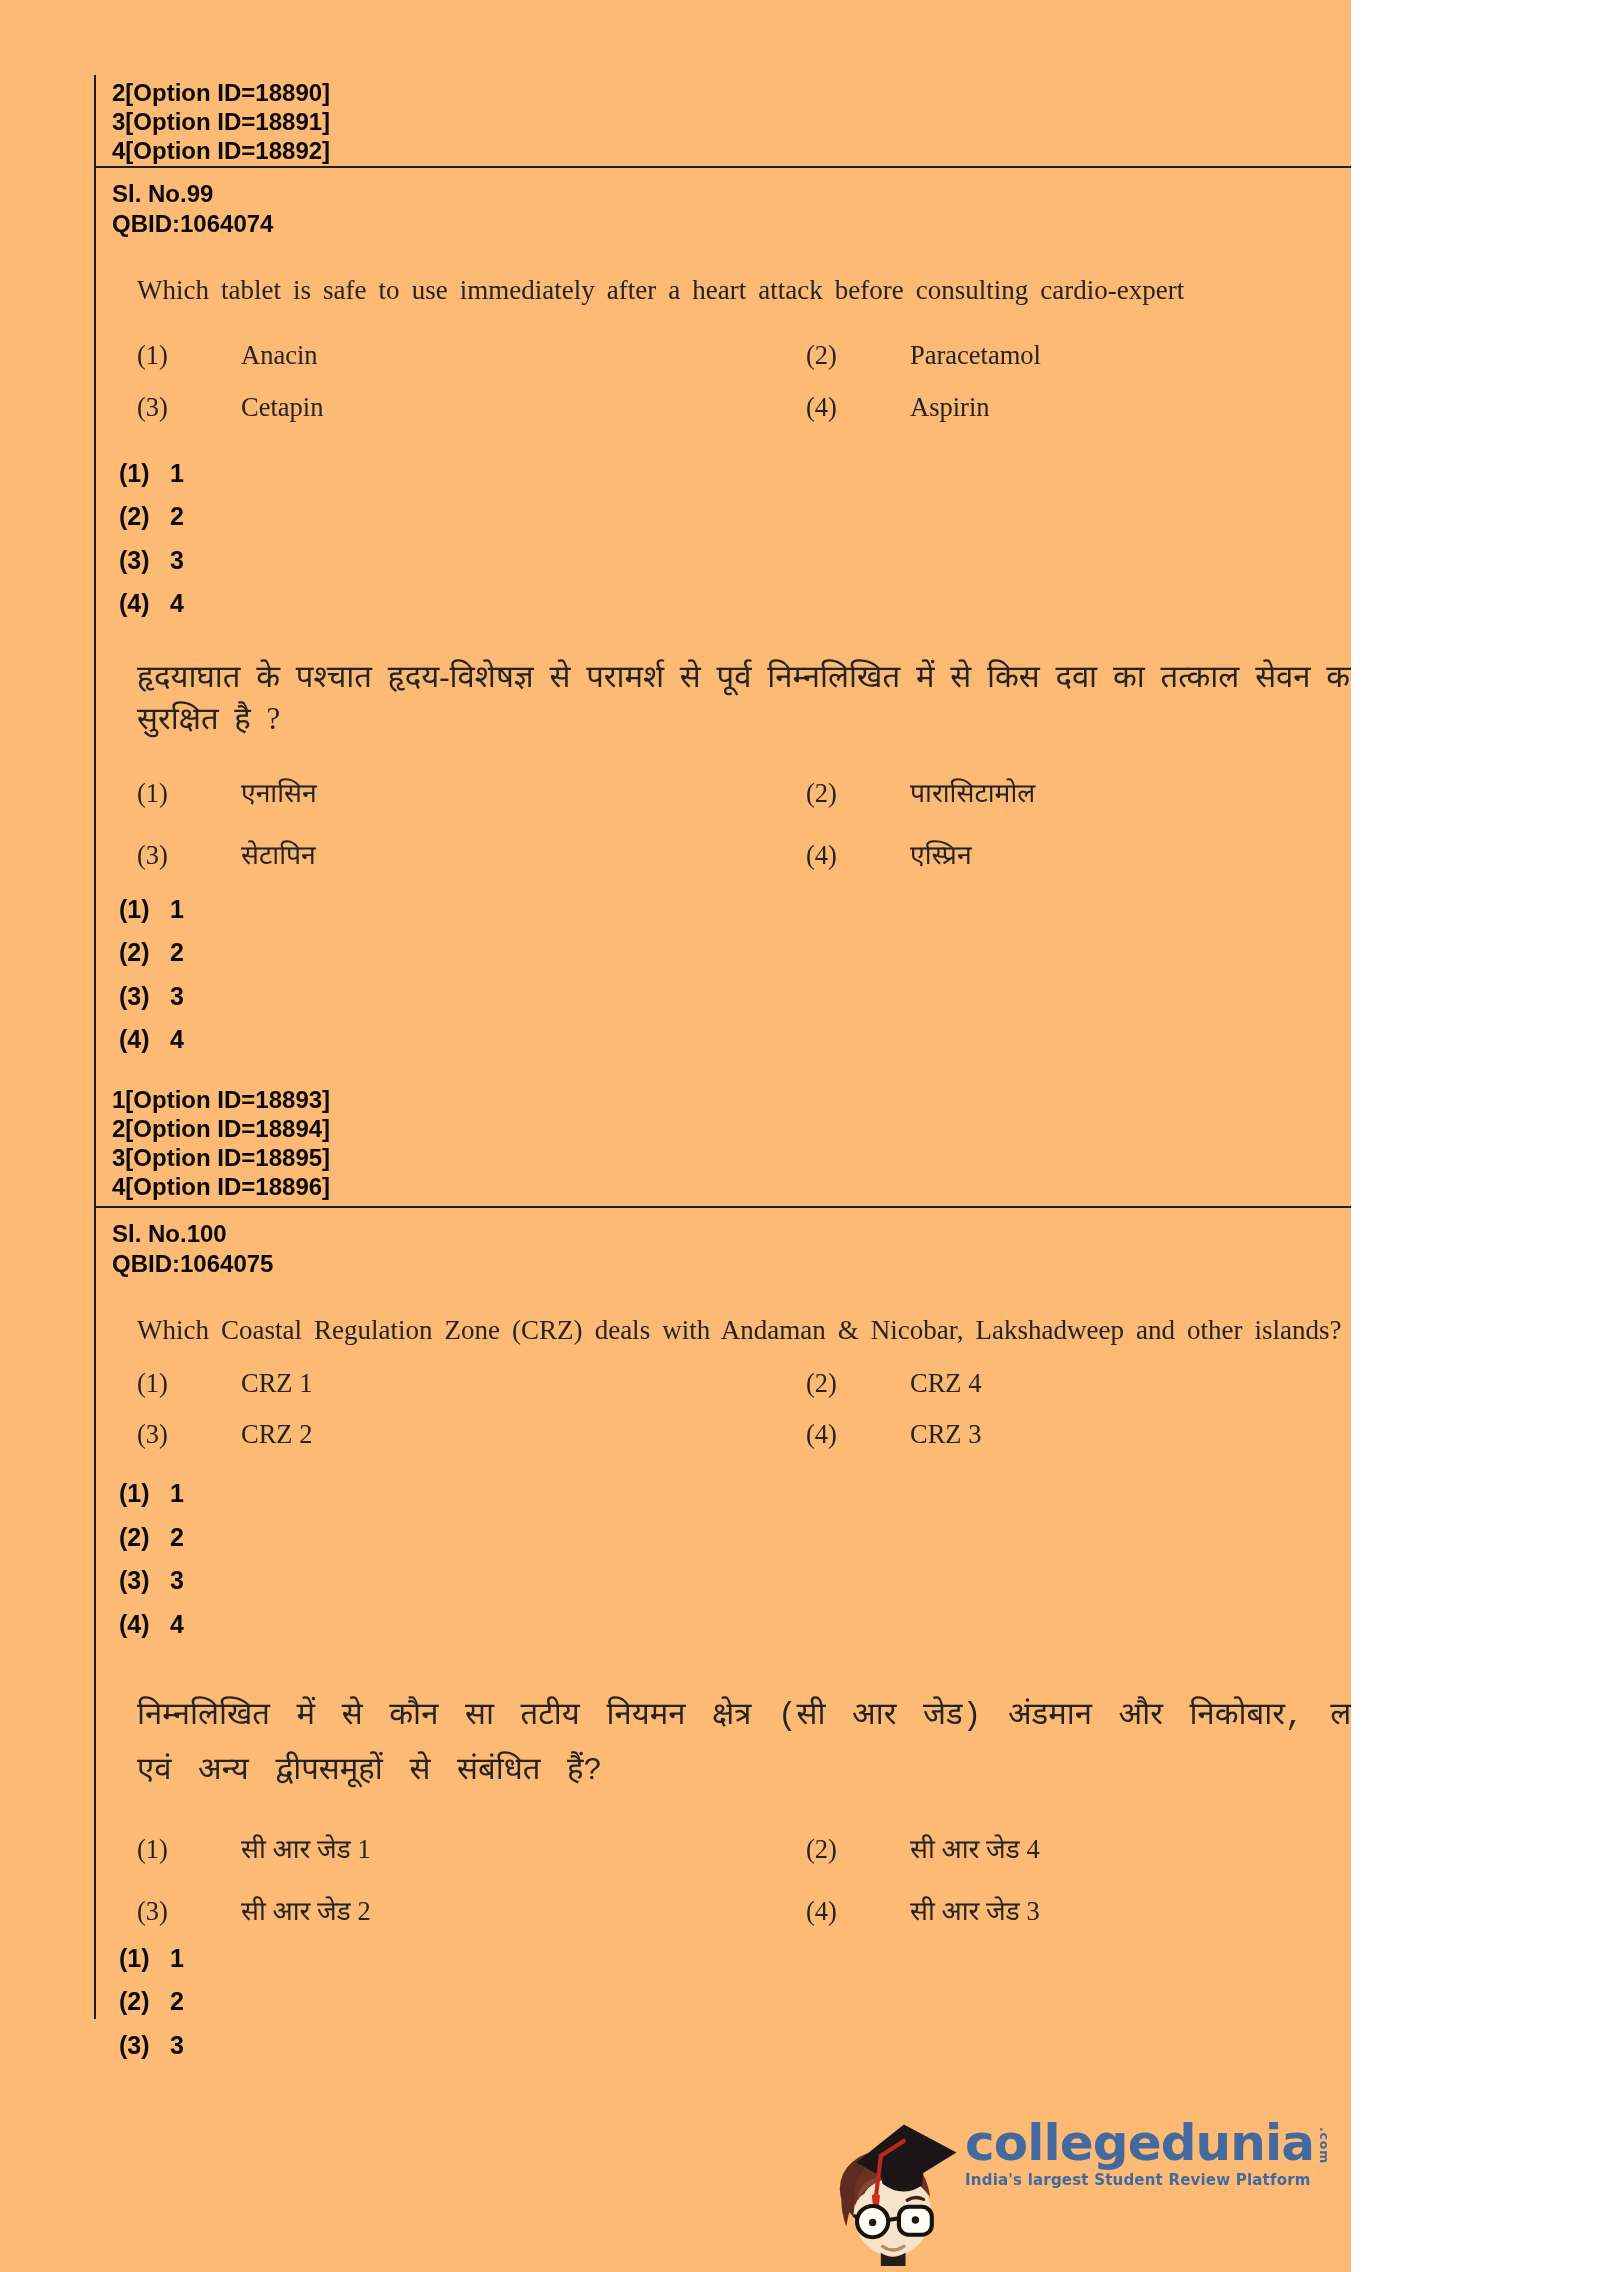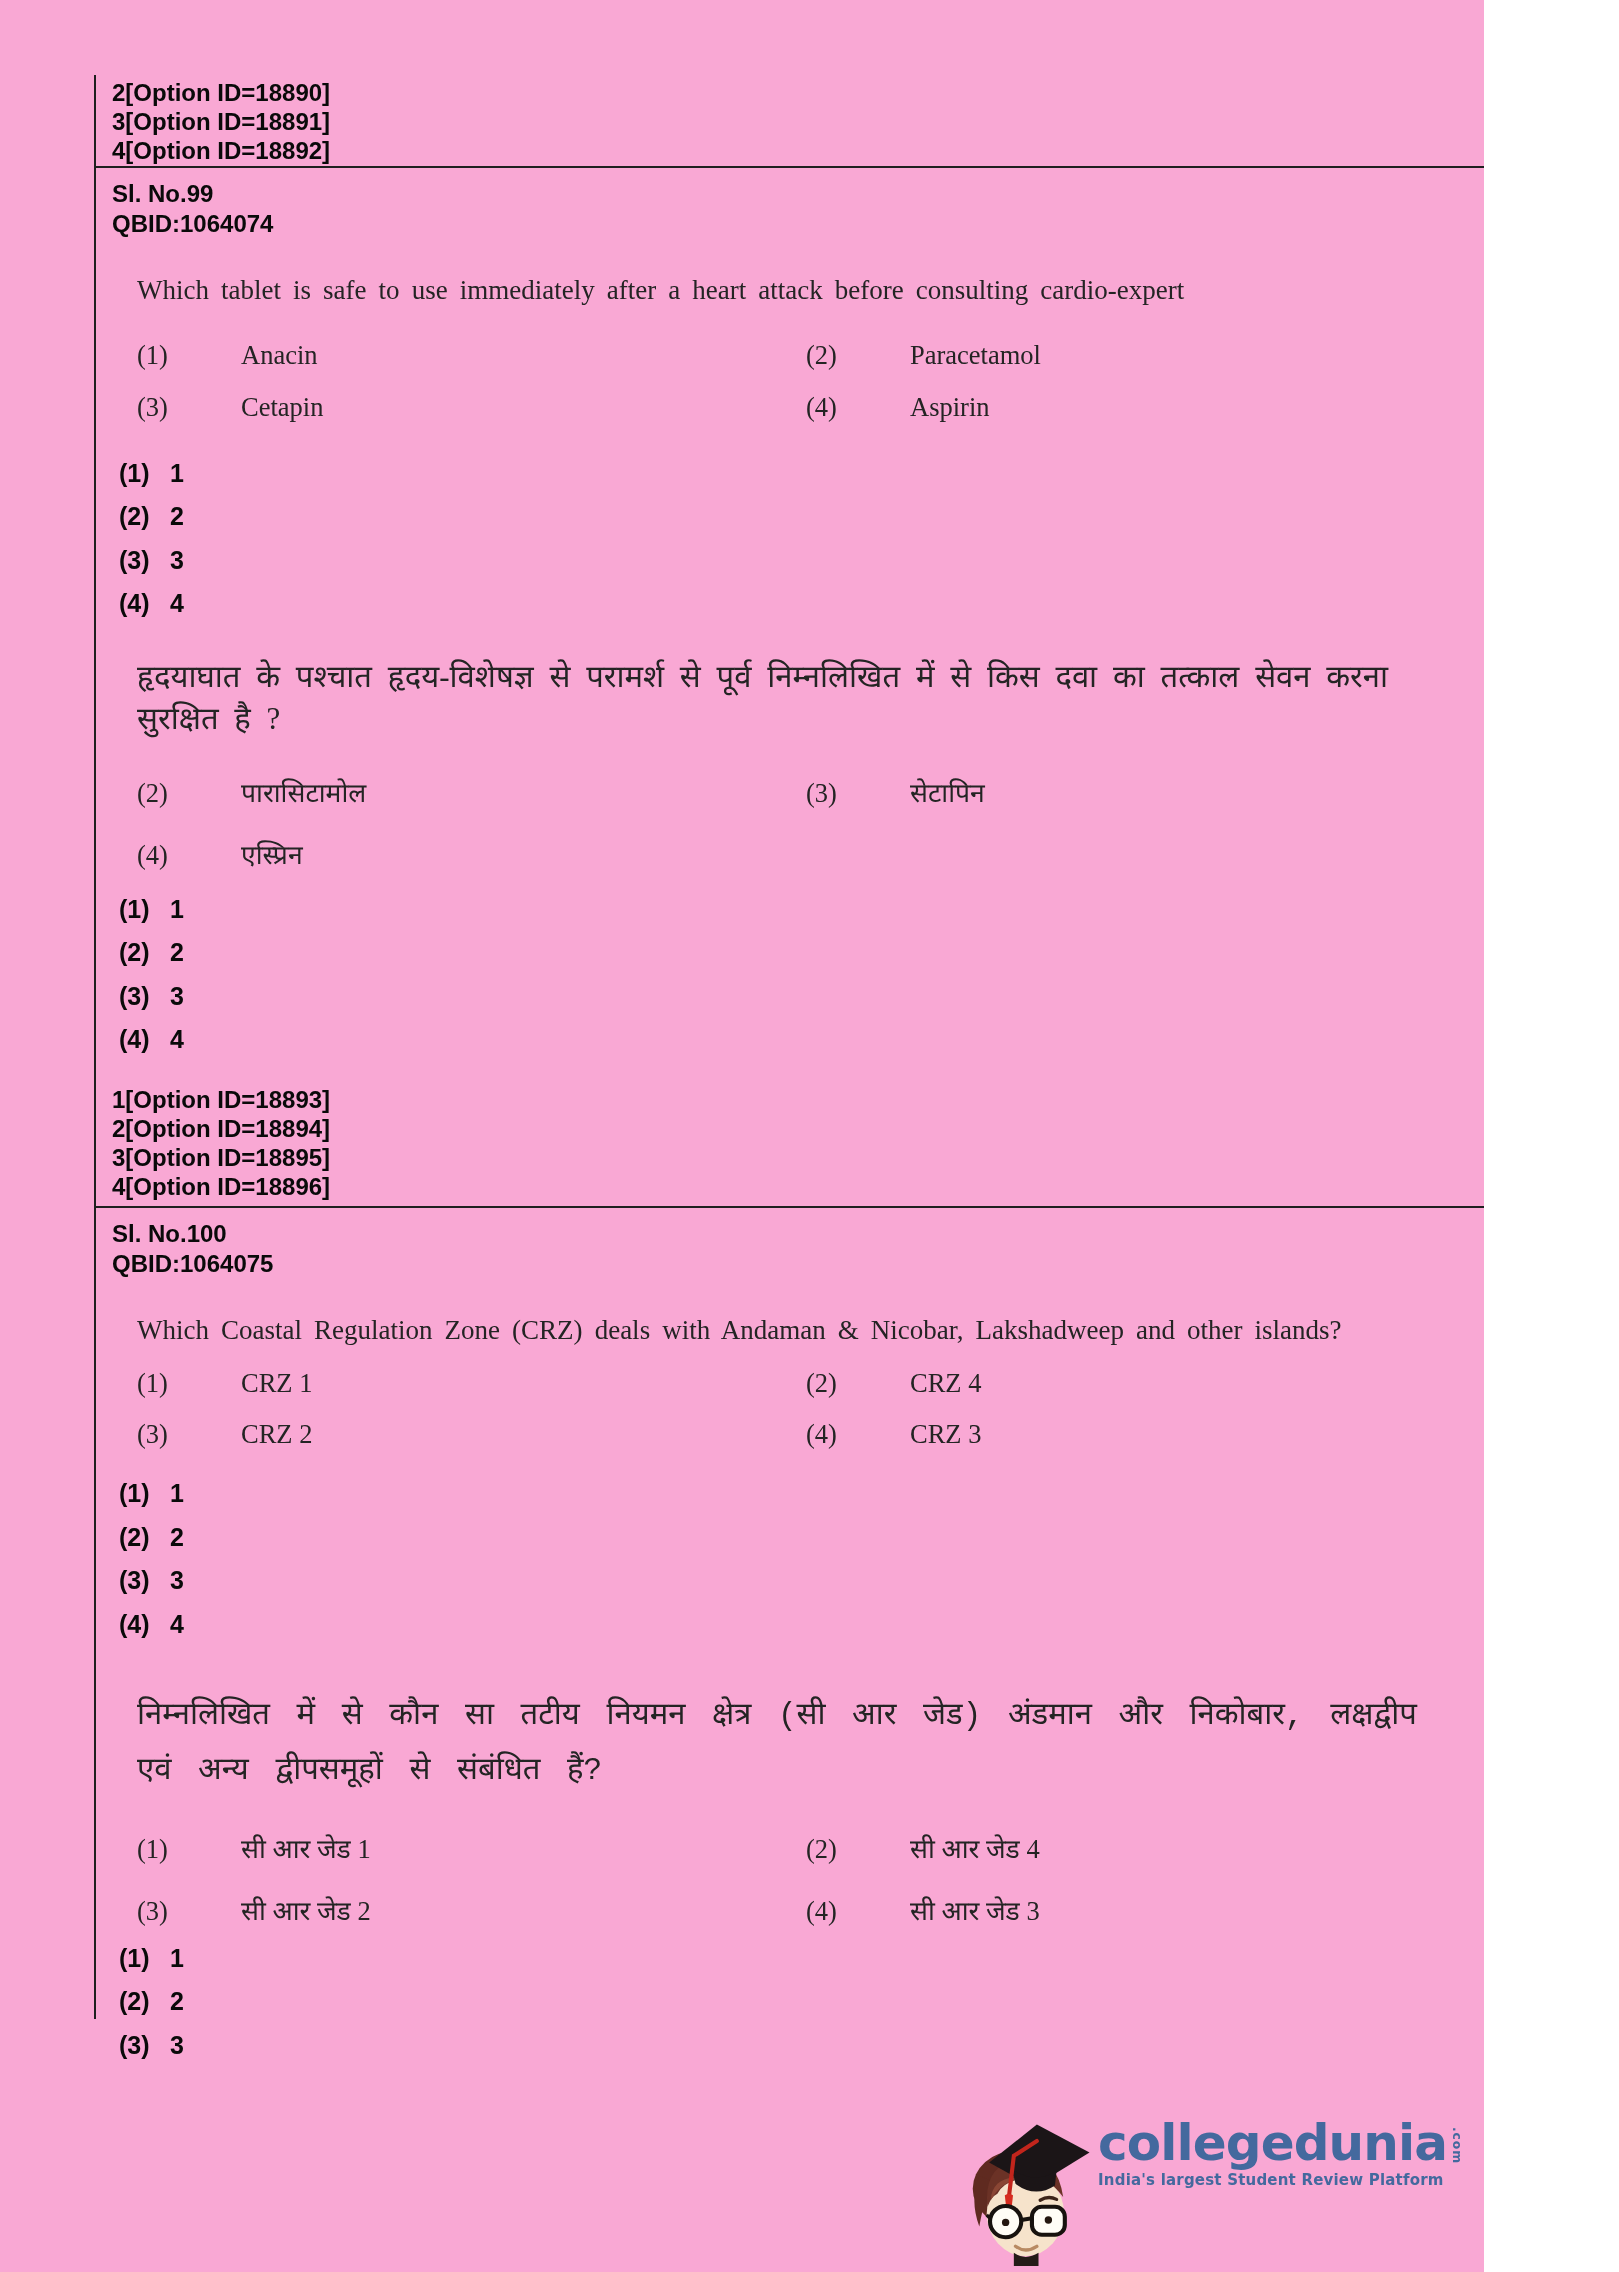--- a/index.html
+++ b/index.html
@@ -1,16 +1,16 @@
 <!DOCTYPE html>
 <html style="font-size:14px"><head>
 <meta charset="utf-8">
 <style>
   html,body{margin:0;padding:0;background:#ffffff;}
-  .page{position:relative;width:1484px;height:2273px;background:#f9a8d4;overflow:hidden;
+  .page{position:relative;width:1351px;height:2273px;background:#fdba74;overflow:hidden;
         font-family:"Liberation Sans",sans-serif;color:#0a0a0a;}
   
   .doc{position:absolute;left:94px;top:75px;width:1450px;height:1944px;
        border-left:2.6px solid #1f1f1f;border-right:2.6px solid #1f1f1f;box-sizing:border-box;}
   .rule{border:none;border-top:2.6px solid #1f1f1f;margin:0;}
   
   .oid-line{font-weight:700;font-size:24px;line-height:29px;padding-left:16px;color:#0a0a0a;}
   .carry{padding-top:2.6px;padding-bottom:1.8px;}
   
   .qmeta{margin:10.6px 0 0 16px;font-weight:700;font-size:24px;line-height:30px;}
@@ -78,20 +78,21 @@
       <div class="answers first">
         <div class="ans"><span class="ans-num">(1)</span><span>1</span></div>
         <div class="ans"><span class="ans-num">(2)</span><span>2</span></div>
         <div class="ans"><span class="ans-num">(3)</span><span>3</span></div>
         <div class="ans"><span class="ans-num">(4)</span><span>4</span></div>
       </div>
 
       <p class="q-text hi">हृदयाघात के पश्चात हृदय-विशेषज्ञ से परामर्श से पूर्व निम्नलिखित में से किस दवा का तत्काल सेवन करना सुरक्षित है ?</p>
 
       <div class="opts hi">
+        <div class="opt"><span class="opt-num">(1)</span><span>एनासिन</span></div>
         <div class="opt"><span class="opt-num">(2)</span><span>पारासिटामोल</span></div>
         <div class="opt"><span class="opt-num">(3)</span><span>सेटापिन</span></div>
         <div class="opt"><span class="opt-num">(4)</span><span>एस्प्रिन</span></div>
       </div>
 
       <div class="answers second">
         <div class="ans"><span class="ans-num">(1)</span><span>1</span></div>
         <div class="ans"><span class="ans-num">(2)</span><span>2</span></div>
         <div class="ans"><span class="ans-num">(3)</span><span>3</span></div>
         <div class="ans"><span class="ans-num">(4)</span><span>4</span></div>

